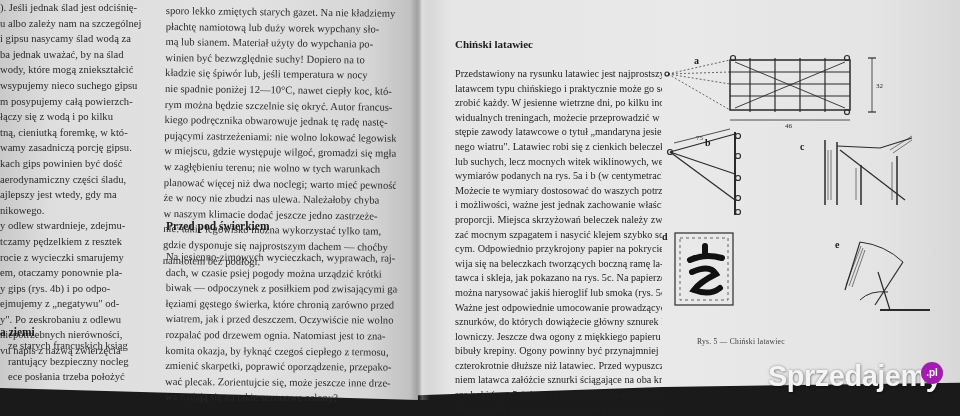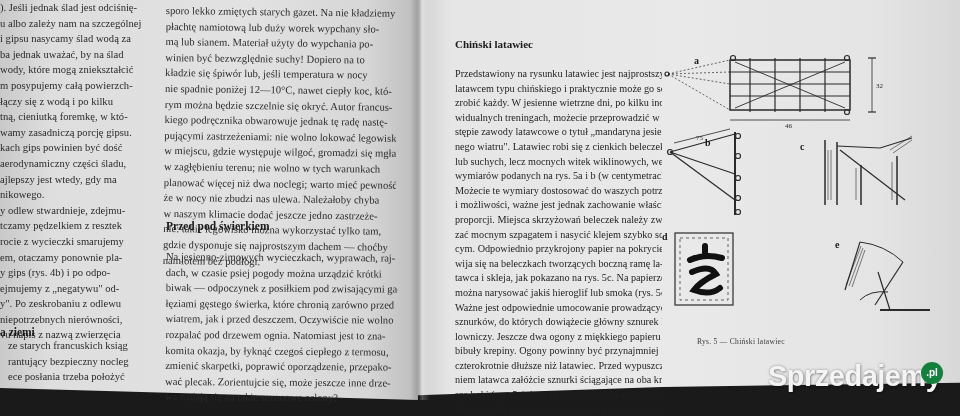--- a/index.html
+++ b/index.html
@@ -36,38 +36,39 @@
   .col-a2 { left:8px; top:332px; width:152px;margin-top:6px; }
   .figure { position:absolute; left:650px; top:50px; width:310px; height:320px; }
   .caption { position:absolute; left:697px; top:337px; font-size:7.5px; color:#3a3a3a; letter-spacing:0.3px; white-space:nowrap; }
   .watermark {
     position:absolute; left:768px; top:360px; font-family:"Liberation Sans","DejaVu Sans",sans-serif;
     font-weight:bold; font-size:29px; color:#f4f4f4; letter-spacing:-0.5px;
     text-shadow:0 0 3px rgba(0,0,0,0.35),1px 1px 2px rgba(0,0,0,0.25);
   }
   .wm-badge {
     position:absolute; left:921px; top:362px; width:22px; height:22px; border-radius:50%;
-    background:#15803d; color:#fff; font-family:"Liberation Sans","DejaVu Sans",sans-serif;
+    background:#a21caf; color:#fff; font-family:"Liberation Sans","DejaVu Sans",sans-serif;
     font-size:10px; font-weight:bold; line-height:22px; text-align:center;
   }
 </style>
 </head>
 <body>
 
 <div class="spread">
   <div class="page-left"></div>
   <div class="page-right"></div>
   <div class="gutter"></div>
 
   <div class="col col-a">
     <p>). Jeśli jednak ślad jest odciśnię-</p>
     <p>u albo zależy nam na szczególnej</p>
     <p>i gipsu nasycamy ślad wodą za</p>
     <p>ba jednak uważać, by na ślad</p>
     <p>wody, które mogą zniekształcić</p>
+    <p>wsypujemy nieco suchego gipsu</p>
     <p>m posypujemy całą powierzch-</p>
     <p>łączy się z wodą i po kilku</p>
     <p>tną, cieniutką foremkę, w któ-</p>
     <p>wamy zasadniczą porcję gipsu.</p>
     <p>kach gips powinien być dość</p>
     <p>aerodynamiczny części śladu,</p>
     <p>ajlepszy jest wtedy, gdy ma</p>
     <p>nikowego.</p>
     <p>y odlew stwardnieje, zdejmu-</p>
     <p>tczamy pędzelkiem z resztek</p>

